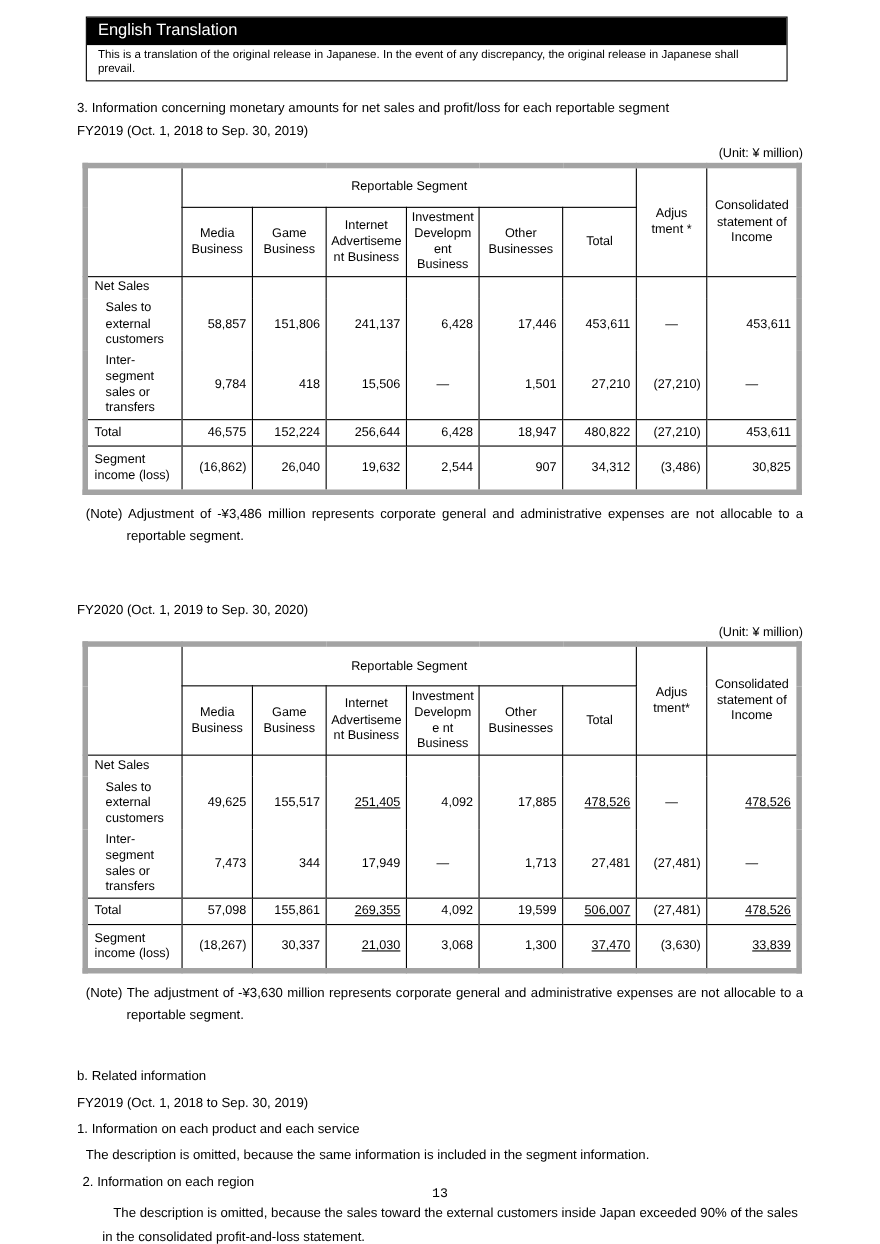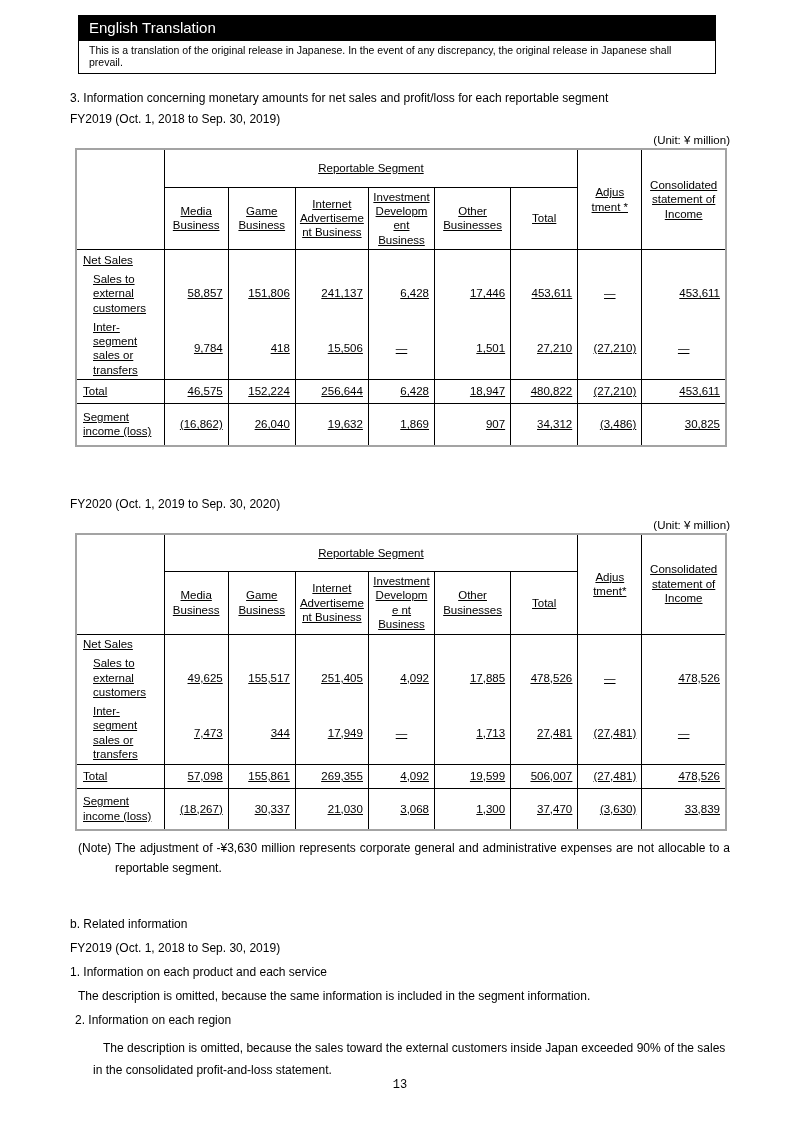--- a/index.html
+++ b/index.html
@@ -14,21 +14,21 @@
   
   .tbox { border:1px solid #000; margin:0 14px 0 8px; }
   .tbox-title { background:#000; color:#fff; font-size:15px; padding:3px 10px 5px 10px; }
   .tbox-disc { font-size:10.5px; padding:3px 10px 5px 10px; }
 
   .sec-heading { font-size:12px; margin-top:17px; }
   .period { font-size:12px; margin-top:7px; }
   .unit { font-size:11.5px; text-align:right; margin-top:8px; margin-bottom:2px; }
 
   
-  table.seg { border-collapse:collapse; table-layout:fixed; width:652px; margin-left:5px; font-size:11.5px; border:2px solid #a3a3a3;text-decoration:underline; }
+  table.seg { border-collapse:collapse; table-layout:fixed; width:652px; margin-left:5px; font-size:11.5px; border:5px solid #a3a3a3; }
   table.seg td { border-left:1px solid #000; border-right:1px solid #000; padding:2px 4px; vertical-align:middle; line-height:1.25; word-wrap:break-word; }
   table.seg td.hc { border-bottom:1px solid #000; text-align:center; vertical-align:middle; }
   table.seg tr.bt td { border-top:1px solid #000; }
   table.seg td.num { text-align:right; padding-right:5px; }
   table.seg td.c { text-align:center; }
   table.seg td.lbl { text-align:left; padding-left:6px; }
   table.seg td.sub { text-align:left; padding-left:16px; }
   table.seg td.ul { text-decoration:underline; }
   tr.h1 { height:38px; } tr.h2 { height:46px; }
   tr.rns { height:20px; } tr.rse { height:48px;margin-top:16px; } tr.ris { height:54px; }
@@ -133,29 +133,30 @@
         <td class="num">18,947</td>
         <td class="num">480,822</td>
         <td class="num">(27,210)</td>
         <td class="num">453,611</td>
       </tr>
       <tr class="rsi bt">
         <td class="lbl">Segment income (loss)</td>
         <td class="num">(16,862)</td>
         <td class="num">26,040</td>
         <td class="num">19,632</td>
-        <td class="num">1,869</td>
+        <td class="num">2,544</td>
         <td class="num">907</td>
         <td class="num">34,312</td>
         <td class="num">(3,486)</td>
         <td class="num">30,825</td>
       </tr>
     </tbody>
   </table>
 
+  <p class="note">(Note) Adjustment of -¥3,486 million represents corporate general and administrative expenses are not allocable to a reportable segment.</p>
 
   <p class="period fy2020-period">FY2020 (Oct. 1, 2019 to Sep. 30, 2020)</p>
   <p class="unit">(Unit: ¥ million)</p>
 
   <table class="seg">
     <colgroup>
       <col class="c-label">
         <col class="c-media">
         <col class="c-game">
         <col class="c-internet">

